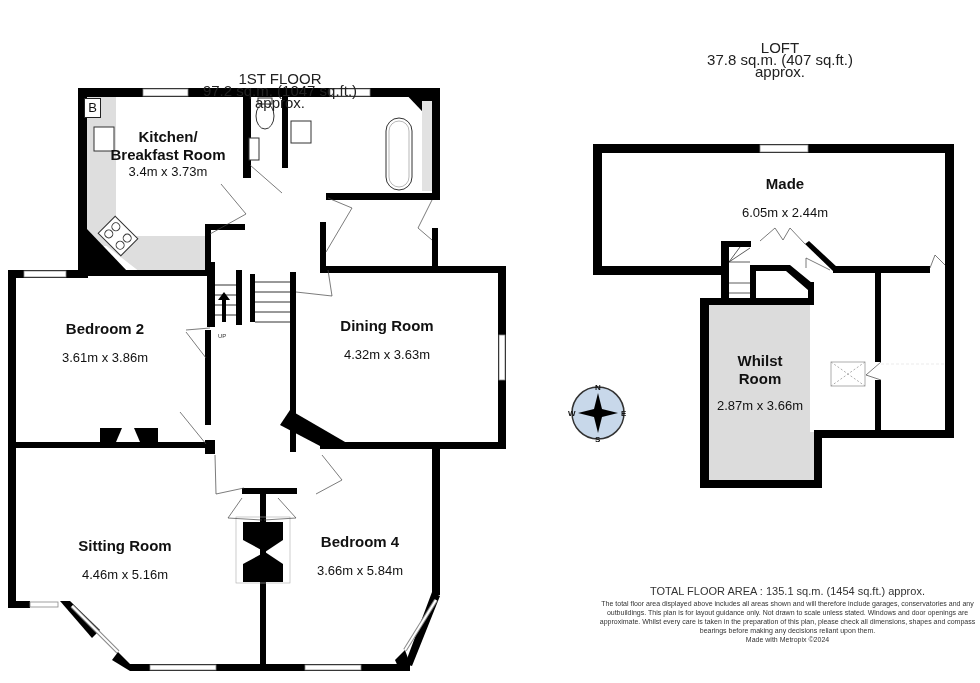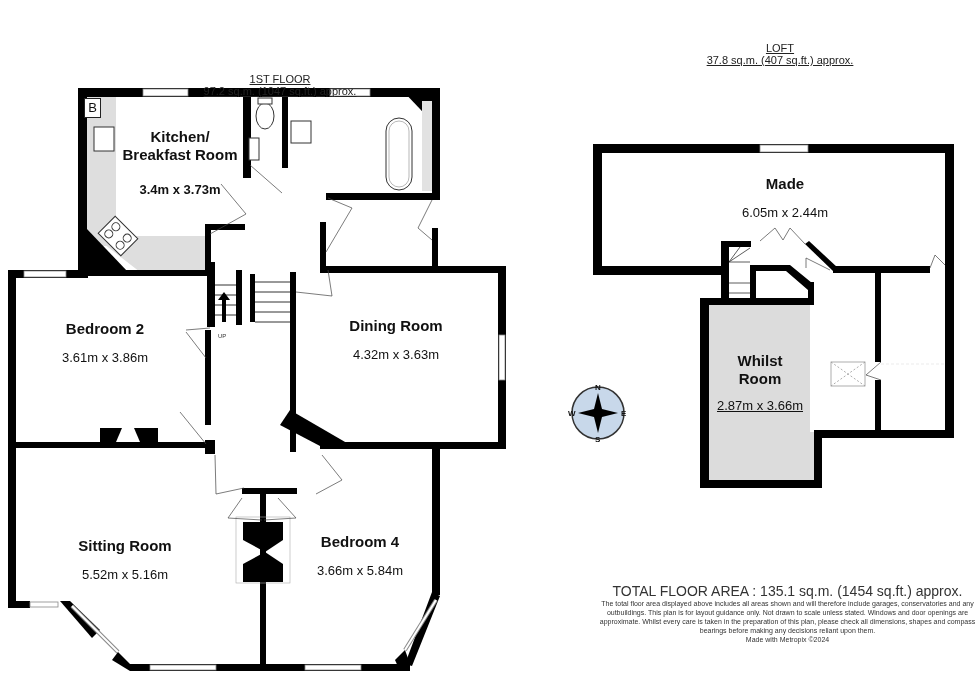--- a/index.html
+++ b/index.html
@@ -1,25 +1,25 @@
 <!DOCTYPE html>
 <html><head>
 <meta charset="utf-8">
 <style>
   html, body { margin: 0; padding: 0; background: #ffffff; }
   body { width: 980px; height: 683px; position: relative; overflow: hidden; font-family: "Liberation Sans", sans-serif; color: #111; }
   svg.plan { position: absolute; left: 0; top: 0; }
-  .floor-title { position: absolute; text-align: center; font-size: 11px; line-height: 12px; color: #222; text-decoration: underline; }
+  .floor-title { position: absolute; text-align: center; font-size: 15px; line-height: 12px; color: #222; }
   .room-label { position: absolute; text-align: center; }
   .room-name { font-weight: bold; font-size: 15px; line-height: 18px; color: #111; }
   .room-dim { font-size: 13px; line-height: 16px; color: #111; margin-top: 12px; }
   .up-label { position: absolute; font-size: 6px; color: #333; }
   .boiler { position: absolute; left: 84px; top: 98px; width: 15px; height: 18px; border: 1px solid #222; background: #fff; font-size: 13px; line-height: 18px; text-align: center; color: #111; }
   .total { position: absolute; left: 595px; top: 585px; width: 385px; text-align: center; color: #333; }
-  .total .head { font-size: 14px; line-height: 12px; }
+  .total .head { font-size: 11px; line-height: 12px; }
   .total .body { font-size: 7px; line-height: 9px; margin-top: 2px; }
   .total .made { font-size: 7px; line-height: 9px; }
   .compass-letter { position: absolute; font-size: 8px; font-weight: bold; color: #111; }
 </style>
 </head>
 <body>
 
 <svg class="plan" width="980" height="683" viewBox="0 0 980 683">
 
   <g>
@@ -226,49 +226,49 @@
   <div>1ST FLOOR</div>
   <div>97.2 sq.m. (1047 sq.ft.) approx.</div>
 </div>
 <div class="floor-title" style="left:680px;top:42px;width:200px;">
   <div>LOFT</div>
   <div>37.8 sq.m. (407 sq.ft.) approx.</div>
 </div>
 
 <div class="boiler">B</div>
 
-<div class="room-label" style="left:110px;top:128px;width:140px;">
+<div class="room-label" style="left:98px;top:128px;width:140px;">
   <div class="room-name">Kitchen/</div>
   <div class="room-name">Breakfast Room</div>
-  <div class="room-dim" style="margin-top:18px;font-weight:bold;">3.4m x 3.73m</div>
+  <div class="room-dim" style="margin-top:0;">3.4m x 3.73m</div>
 </div>
 <div class="room-label" style="left:40px;top:320px;width:130px;">
   <div class="room-name">Bedroom 2</div>
   <div class="room-dim">3.61m x 3.86m</div>
 </div>
-<div class="room-label" style="left:321px;top:317px;width:150px;">
+<div class="room-label" style="left:312px;top:317px;width:150px;">
   <div class="room-name">Dining Room</div>
   <div class="room-dim">4.32m x 3.63m</div>
 </div>
 <div class="room-label" style="left:60px;top:537px;width:130px;">
   <div class="room-name">Sitting Room</div>
-  <div class="room-dim">5.52m x 5.16m</div>
+  <div class="room-dim">4.46m x 5.16m</div>
 </div>
 <div class="room-label" style="left:295px;top:533px;width:130px;">
   <div class="room-name">Bedroom 4</div>
   <div class="room-dim">3.66m x 5.84m</div>
 </div>
 <div class="room-label" style="left:720px;top:175px;width:130px;">
   <div class="room-name">Made</div>
   <div class="room-dim">6.05m x 2.44m</div>
 </div>
 <div class="room-label" style="left:705px;top:352px;width:110px;">
   <div class="room-name">Whilst</div>
   <div class="room-name">Room</div>
-  <div class="room-dim" style="margin-top:10px;text-decoration:underline;">2.87m x 3.66m</div>
+  <div class="room-dim" style="margin-top:10px;">2.87m x 3.66m</div>
 </div>
 
 <span class="up-label" style="left:218px;top:333px;">UP</span>
 
 <div class="total">
   <div class="head">TOTAL FLOOR AREA : 135.1 sq.m. (1454 sq.ft.) approx.</div>
   <div class="body">The total floor area displayed above includes all areas shown and will therefore include garages, conservatories and any outbuildings. This plan is for layout guidance only. Not drawn to scale unless stated. Windows and door openings are approximate. Whilst every care is taken in the preparation of this plan, please check all dimensions, shapes and compass bearings before making any decisions reliant upon them.</div>
   <div class="made">Made with Metropix ©2024</div>
 </div>
 

